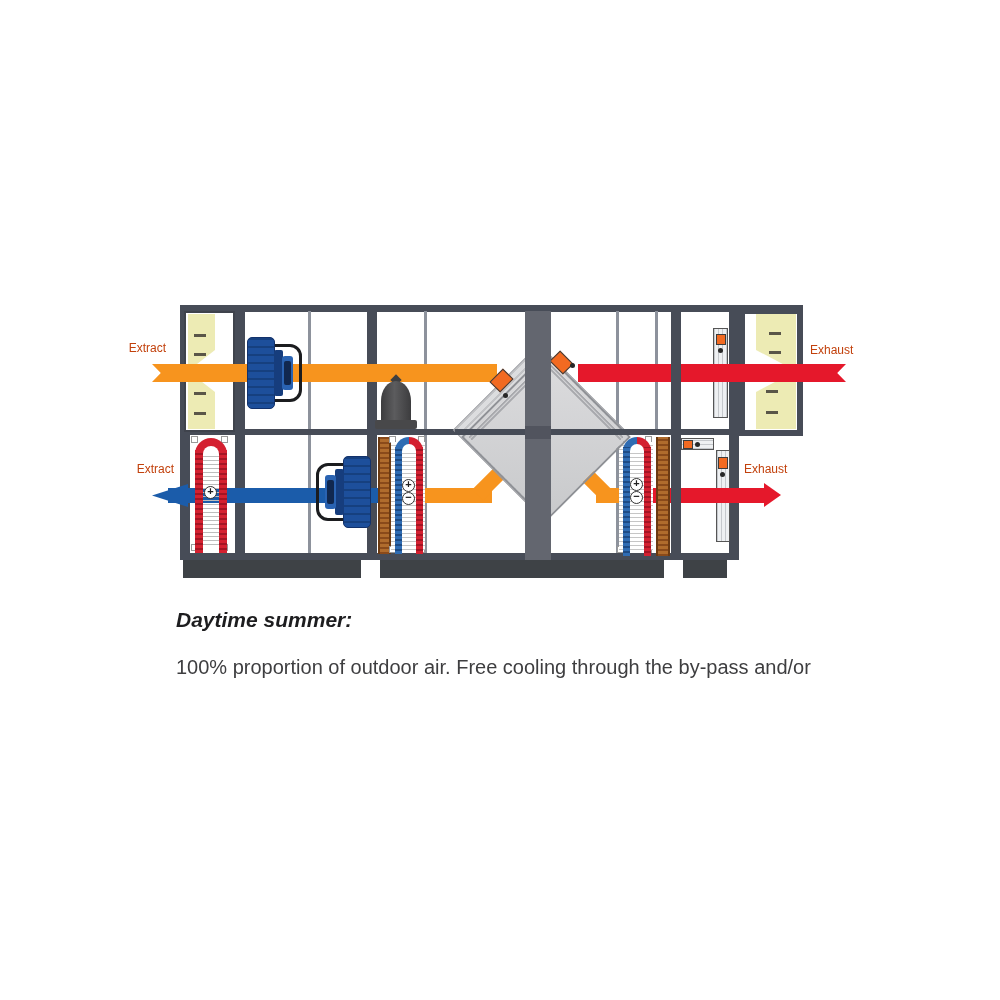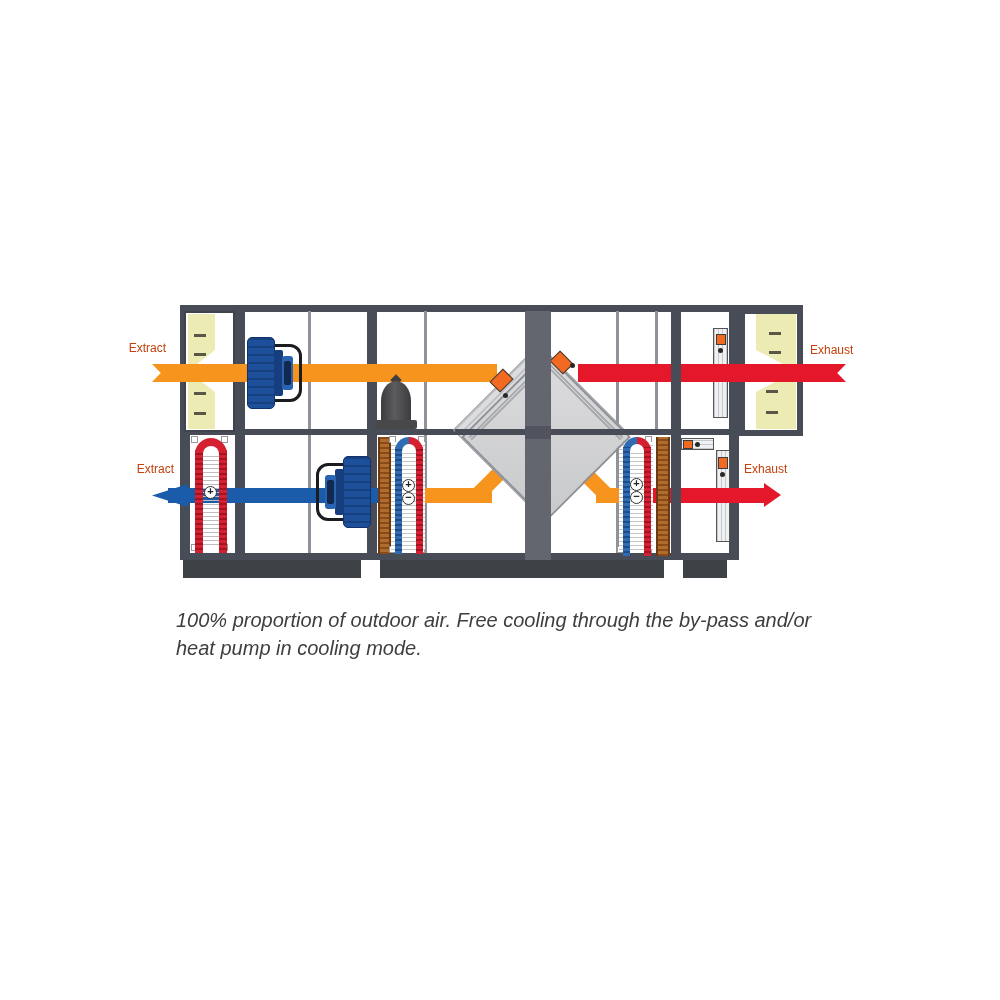--- a/index.html
+++ b/index.html
@@ -26,21 +26,21 @@
   .damp{position:absolute;background:#eef0f2;border:1px solid #555;box-sizing:border-box;}
   .dampV{background:#eef0f2 repeating-linear-gradient(90deg,#c5c8cc 0 1px,rgba(0,0,0,0) 1px 4px);}
   .dampH{background:#eef0f2 repeating-linear-gradient(0deg,#c5c8cc 0 1px,rgba(0,0,0,0) 1px 4px);}
   .act{position:absolute;background:#f26a21;border:1.5px solid #3c3c3c;box-sizing:border-box;}
   .dot{position:absolute;width:5px;height:5px;border-radius:50%;background:#272727;}
   .label{position:absolute;font-size:12px;color:#c2410c;}
   .fanDisc{position:absolute;background:#1d4f9b repeating-linear-gradient(180deg,#16407f 0 2.5px,rgba(0,0,0,0) 2.5px 8px);
            border:1px solid #12316b;border-radius:5px;box-sizing:border-box;}
   .caption{position:absolute;left:176px;top:606px;width:680px;color:#3e3e40;}
   .caption .t{font-style:italic;font-weight:bold;font-size:21px;color:#1d1d1f;line-height:27px;}
-  .caption .l{font-style:italic;font-size:20px;line-height:28px;}
+  .caption .l{font-size:20px;line-height:28px;margin-top:20px;}
 </style>
 </head>
 <body>
 
 <div id="canvas">
 
   <div class="abs" style="left:180px;top:305px;width:623px;height:7px;background:#474c57;"></div>
   <div class="post" style="left:180px;top:305px;width:10px;height:255px;"></div>
   <div class="post" style="left:235px;top:305px;width:10px;height:255px;"></div>
   <div class="post" style="left:367px;top:305px;width:10px;height:255px;"></div>
@@ -173,17 +173,17 @@
   <div class="abs" style="left:335px;top:469px;width:9px;height:46px;background:#163d7d;border-radius:2px;"></div>
   <div class="abs" style="left:325px;top:475px;width:11px;height:34px;background:#2a63b2;border-radius:3px;"></div>
   <div class="abs" style="left:327px;top:480px;width:7px;height:24px;background:#11284f;border-radius:2px;"></div>
 
   <div class="label" style="left:96px;top:341px;width:70px;text-align:right;">Extract</div>
   <div class="label" style="left:100px;top:462px;width:74px;text-align:right;">Extract</div>
   <div class="label" style="left:810px;top:343px;">Exhaust</div>
   <div class="label" style="left:744px;top:462px;">Exhaust</div>
 
   <div class="caption">
+    <div class="t">Daytime summer:</div>
     <div class="l">100% proportion of outdoor air. Free cooling through the by-pass and/or</div>
-    <div class="l">heat pump in cooling mode.</div>
   </div>
 
 </div>
 
 </body></html>

